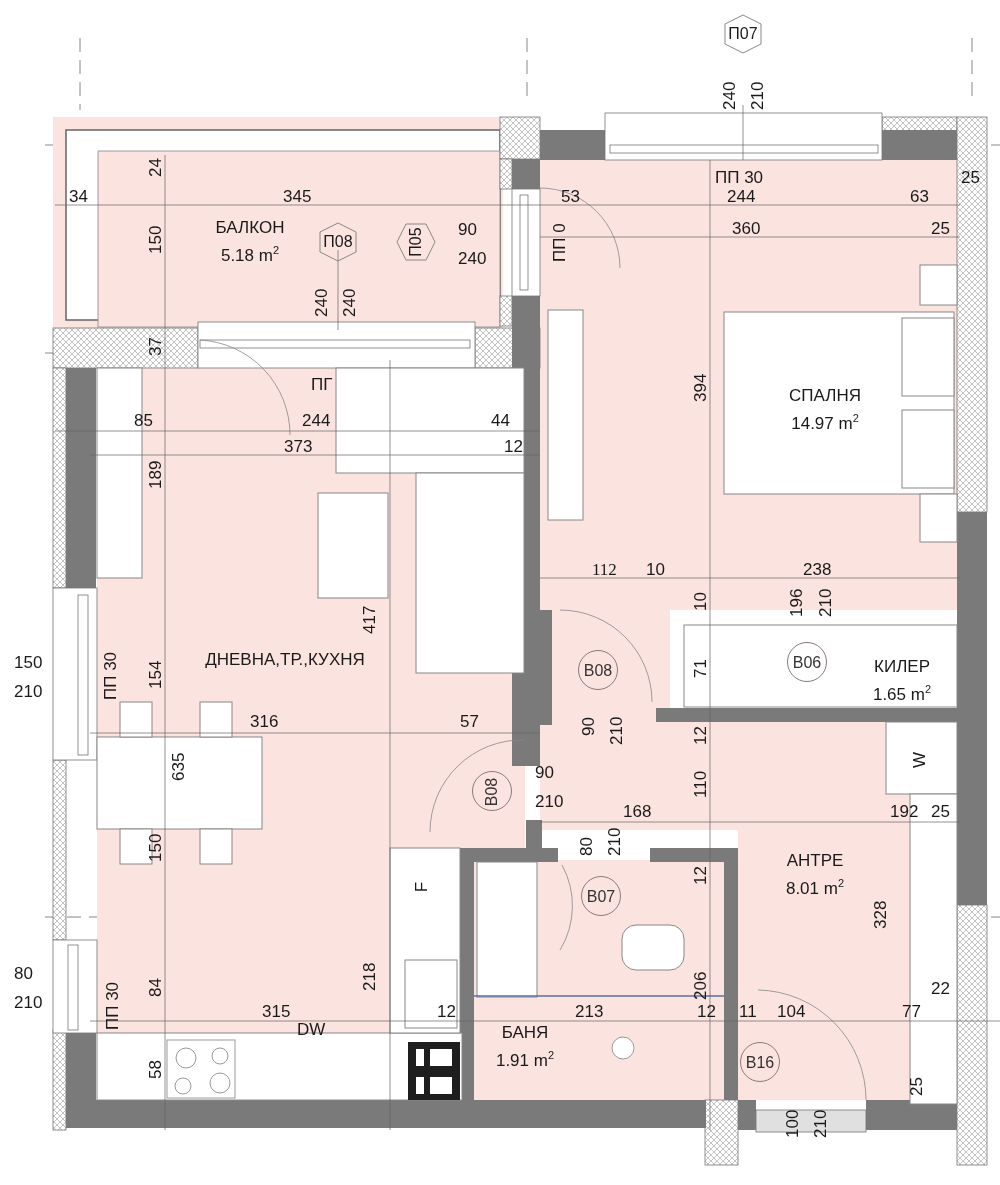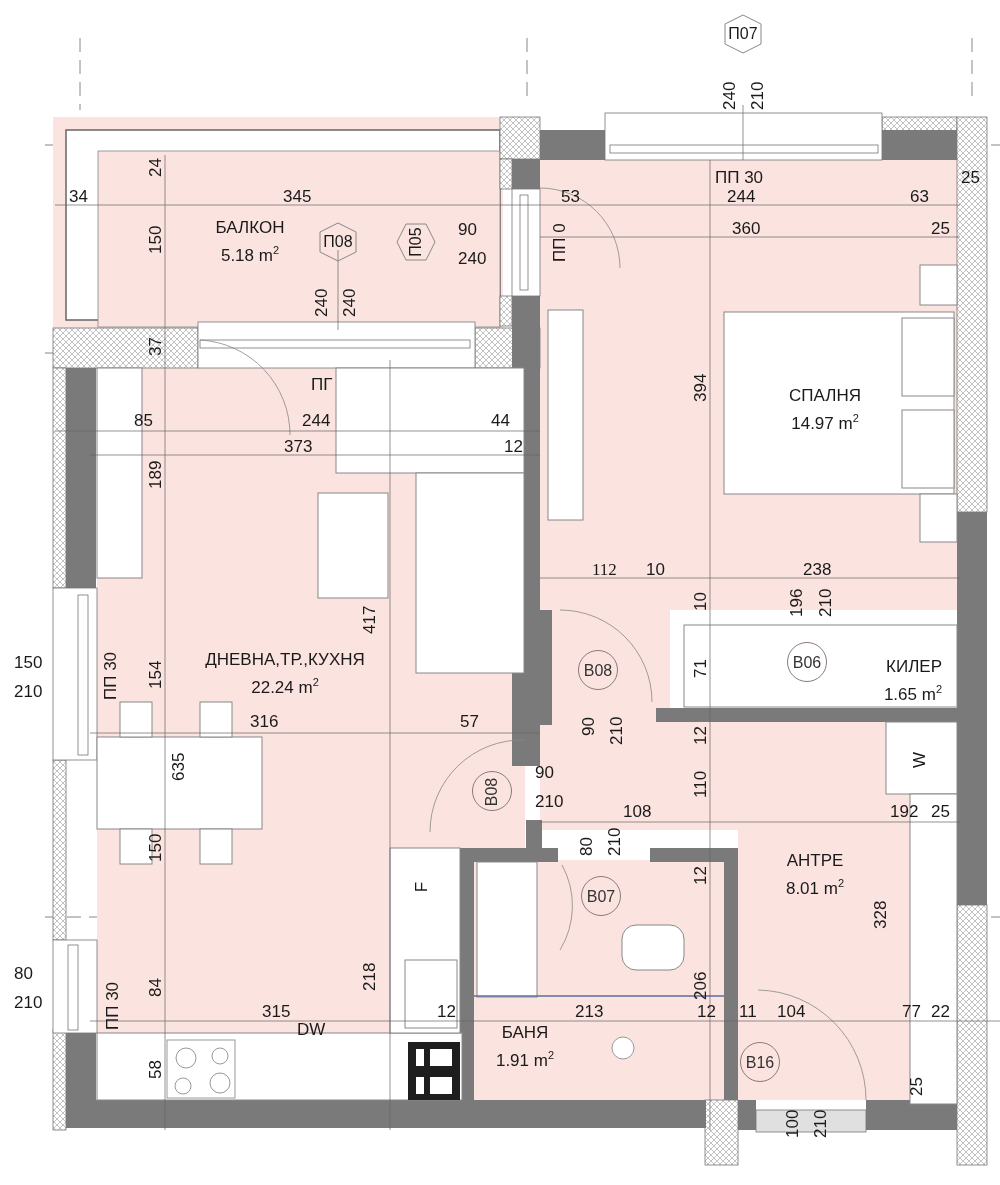--- a/index.html
+++ b/index.html
@@ -202,27 +202,26 @@
 <div class="tag-circ" style="left:787px;top:642px;"><span>В06</span></div>
 <div class="tag-circ" style="left:581px;top:876px;"><span>В07</span></div>
 <div class="tag-circ" style="left:740px;top:1042px;"><span>В16</span></div>
 
 <div class="room" style="left:200px;top:217px;width:100px;">
   <div>БАЛКОН</div>
   <div><span>5.18 m</span><sup>2</sup></div>
 </div>
 <div class="room" style="left:180px;top:649px;width:210px;">
   <div>ДНЕВНА,ТР.,КУХНЯ</div>
-  <div><span>22.24 m</span><sup>2</sup></div>
 </div>
 <div class="room" style="left:770px;top:385px;width:110px;">
   <div>СПАЛНЯ</div>
   <div><span>14.97 m</span><sup>2</sup></div>
 </div>
-<div class="room" style="left:862px;top:656px;width:80px;text-align:right;">
+<div class="room" style="left:862px;top:656px;width:80px;">
   <div>КИЛЕР</div>
   <div><span>1.65 m</span><sup>2</sup></div>
 </div>
 <div class="room" style="left:770px;top:850px;width:90px;">
   <div>АНТРЕ</div>
   <div><span>8.01 m</span><sup>2</sup></div>
 </div>
 <div class="room" style="left:485px;top:1022px;width:80px;">
   <div>БАНЯ</div>
   <div><span>1.91 m</span><sup>2</sup></div>
@@ -255,33 +254,33 @@
 <div class="lbl" style="left:504px;top:438px;">12</div>
 <div class="lbl" style="left:592px;top:561px;font-family:Liberation Serif, serif;">112</div>
 <div class="lbl" style="left:646px;top:561px;">10</div>
 <div class="lbl" style="left:803px;top:561px;">238</div>
 <div class="lbl" style="left:14px;top:654px;">150</div>
 <div class="lbl" style="left:14px;top:683px;">210</div>
 <div class="lbl" style="left:250px;top:713px;">316</div>
 <div class="lbl" style="left:460px;top:713px;">57</div>
 <div class="lbl" style="left:535px;top:764px;">90</div>
 <div class="lbl" style="left:535px;top:793px;">210</div>
-<div class="lbl" style="left:623px;top:803px;">108</div>
+<div class="lbl" style="left:623px;top:803px;">168</div>
 <div class="lbl" style="left:878px;top:803px;margin-left:12px;">192</div>
 <div class="lbl" style="left:931px;top:803px;">25</div>
 <div class="lbl" style="left:14px;top:965px;">80</div>
 <div class="lbl" style="left:14px;top:994px;">210</div>
 <div class="lbl" style="left:262px;top:1003px;">315</div>
 <div class="lbl" style="left:437px;top:1003px;">12</div>
 <div class="lbl" style="left:575px;top:1003px;">213</div>
 <div class="lbl" style="left:697px;top:1003px;">12</div>
 <div class="lbl" style="left:739px;top:1003px;">11</div>
 <div class="lbl" style="left:777px;top:1003px;">104</div>
 <div class="lbl" style="left:902px;top:1003px;">77</div>
-<div class="lbl" style="left:931px;top:1003px;text-align:center;">22</div>
+<div class="lbl" style="left:931px;top:980px;text-align:center;">22</div>
 
 <div class="lbl v" style="left:721px;top:110px;">240</div>
 <div class="lbl v" style="left:749px;top:110px;">210</div>
 <div class="lbl v" style="left:147px;top:177px;">24</div>
 <div class="lbl v" style="left:147px;top:254px;">150</div>
 <div class="lbl v" style="left:313px;top:317px;">240</div>
 <div class="lbl v" style="left:341px;top:317px;">240</div>
 <div class="lbl v" style="left:147px;top:356px;">37</div>
 <div class="lbl v" style="left:147px;top:489px;">189</div>
 <div class="lbl v" style="left:692px;top:402px;">394</div>

